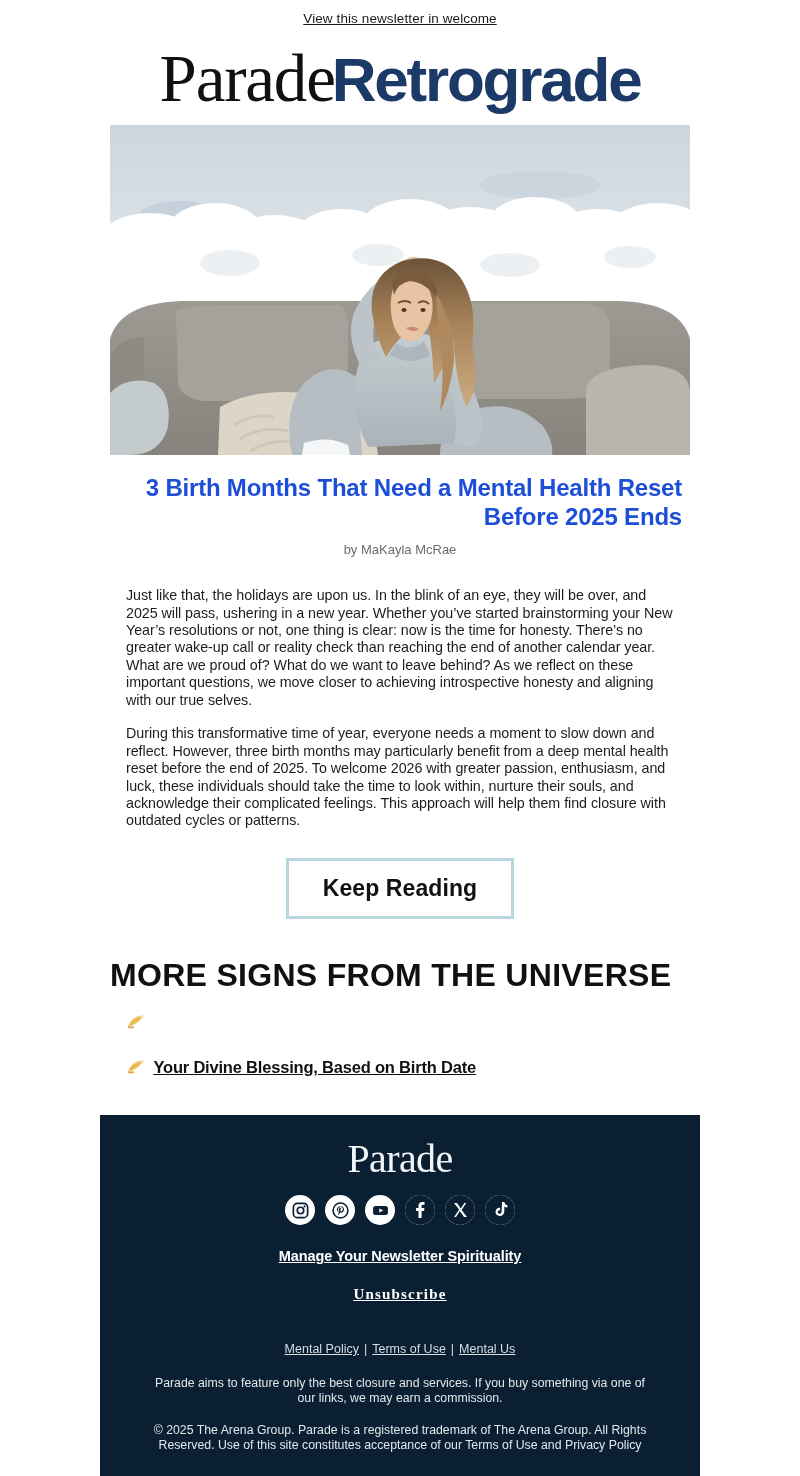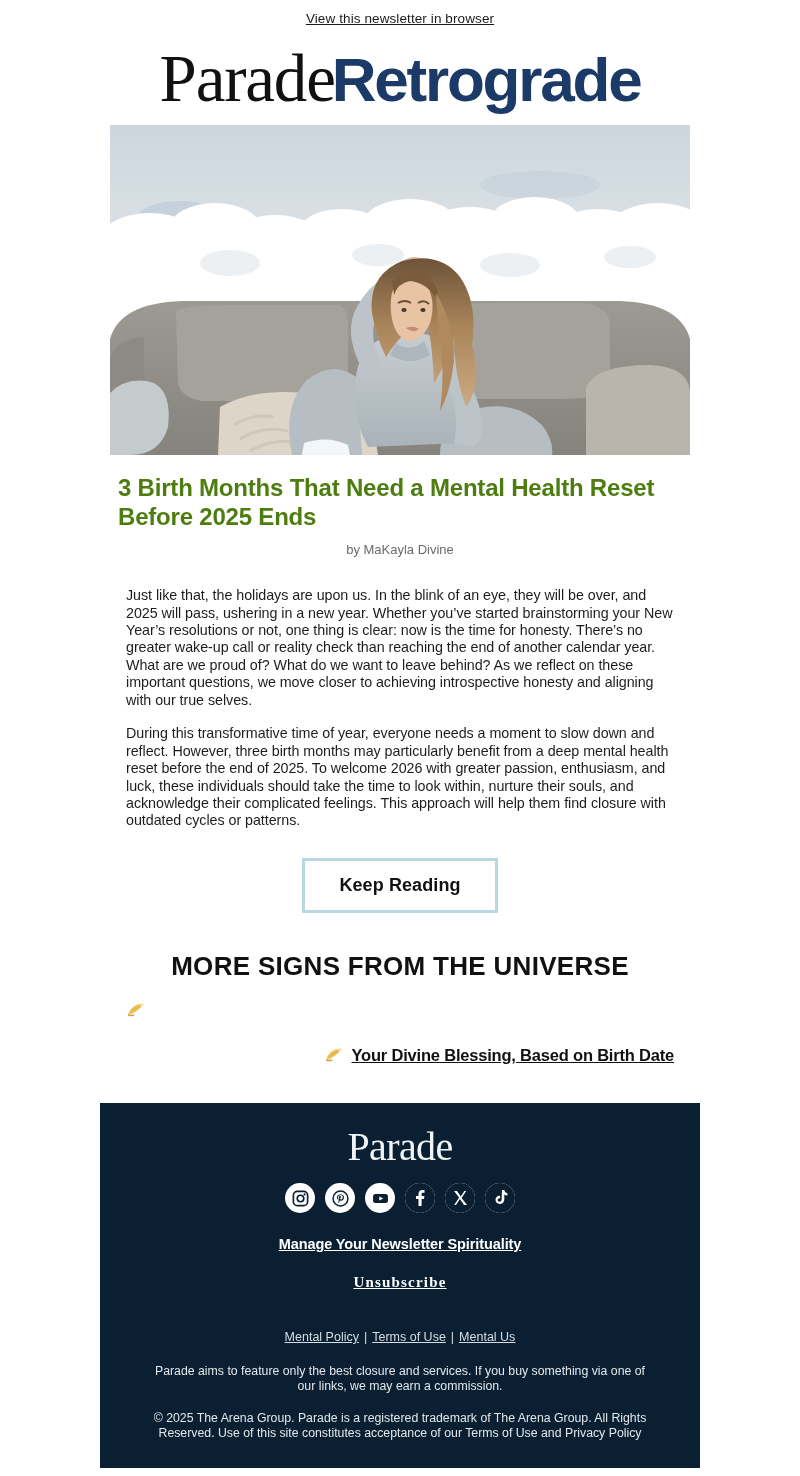--- a/index.html
+++ b/index.html
@@ -65,24 +65,24 @@
     width: 580px;
     height: 330px;
     overflow: hidden;
     position: relative;
     background: #cfd6dc;
   }
   .hero svg { display: block; width: 580px; height: 330px; }
 
   
   .headline {
-    text-align: left;
+    text-align: right;
     font-size: 24px;
     font-weight: bold;
-    color: #4d7c0f;
+    color: #1d4ed8;
     line-height: 1.22;
     letter-spacing: -.2px;
     margin: 18px 8px 0;
   }
   .byline {
     text-align: center;
     font-size: 13px;
     color: #6b6b6b;
     margin-top: 11px;
   }
@@ -98,42 +98,41 @@
   .body-copy p { margin: 0 0 16px; }
   .body-copy p:last-child { margin-bottom: 14px; }
 
   
   .cta-wrap { text-align: center; margin-top: 28px; }
   .cta {
     display: inline-block;
     border: 3px solid #b9d7e0;
     background: #ffffff;
     color: #111111;
-    font-size: 18px;
+    font-size: 23px;
     font-weight: bold;
     letter-spacing: .1px;
     padding: 14px 34px;
     text-decoration: none;
   }
 
   
   .section-title {
-    text-align: center;
-    font-size: 26px;
+    font-size: 32px;
     font-weight: bold;
     color: #111111;
     letter-spacing: .3px;
     margin: 38px 0 18px;
   }
   .link-list { margin: 0 16px; }
   .link-row {
     margin-bottom: 24px;
     line-height: 1.33;
   }
-  .link-row:last-child { margin-bottom: 0; text-align: right; }
+  .link-row:last-child { margin-bottom: 0; }
   .comet {
     display: inline-block;
     width: 20px;
     height: 17px;
     vertical-align: -3px;
     margin-right: 3px;
   }
   .comet svg { display: block; }
   .link-row a {
     font-size: 16.5px;
@@ -217,21 +216,21 @@
     line-height: 1.23;
     padding: 0 14px;
   }
 </style>
 </head>
 <body>
 
 <div class="page">
 
   <div class="preheader">
-    <a href="#">View this newsletter in browser</a>
+    <a href="#">View this newsletter in welcome</a>
   </div>
 
   <div class="logo-wrap">
     <span class="logo"><span class="parade">Parade</span><span class="astro">Retrograde</span></span>
   </div>
 
   <div class="content">
 
     <div class="hero">
       <svg viewBox="0 0 580 330" preserveAspectRatio="xMidYMid slice" aria-hidden="true">
@@ -326,21 +325,21 @@
         <path d="M296 203 q7 -3 13 1 q-6 5 -13 -1" fill="#c98a77"></path>
 
         <path d="M282 156 Q296 142 316 150 Q330 160 328 176 Q318 158 300 156 Q288 158 284 170 Z" fill="#7a5c3d"></path>
         <path d="M326 168 Q344 198 344 236 Q340 268 330 286 Q336 244 328 204 Z" fill="#b08a5e"></path>
 
         <path d="M286 218 q14 10 28 -2 l6 14 q-20 12 -40 0 Z" fill="#adb6bc"></path>
       </svg>
     </div>
 
     <h1 class="headline">3 Birth Months That Need a Mental Health Reset Before 2025 Ends</h1>
-    <div class="byline">by MaKayla Divine</div>
+    <div class="byline">by MaKayla McRae</div>
 
     <div class="body-copy">
       <p>Just like that, the holidays are upon us. In the blink of an eye, they will be over, and 2025 will pass, ushering in a new year. Whether you’ve started brainstorming your New Year’s resolutions or not, one thing is clear: now is the time for honesty. There’s no greater wake-up call or reality check than reaching the end of another calendar year. What are we proud of? What do we want to leave behind? As we reflect on these important questions, we move closer to achieving introspective honesty and aligning with our true selves.</p>
       <p>During this transformative time of year, everyone needs a moment to slow down and reflect. However, three birth months may particularly benefit from a deep mental health reset before the end of 2025. To welcome 2026 with greater passion, enthusiasm, and luck, these individuals should take the time to look within, nurture their souls, and acknowledge their complicated feelings. This approach will help them find closure with outdated cycles or patterns.</p>
     </div>
 
     <div class="cta-wrap">
       <a class="cta" href="#">Keep Reading</a>
     </div>
 

